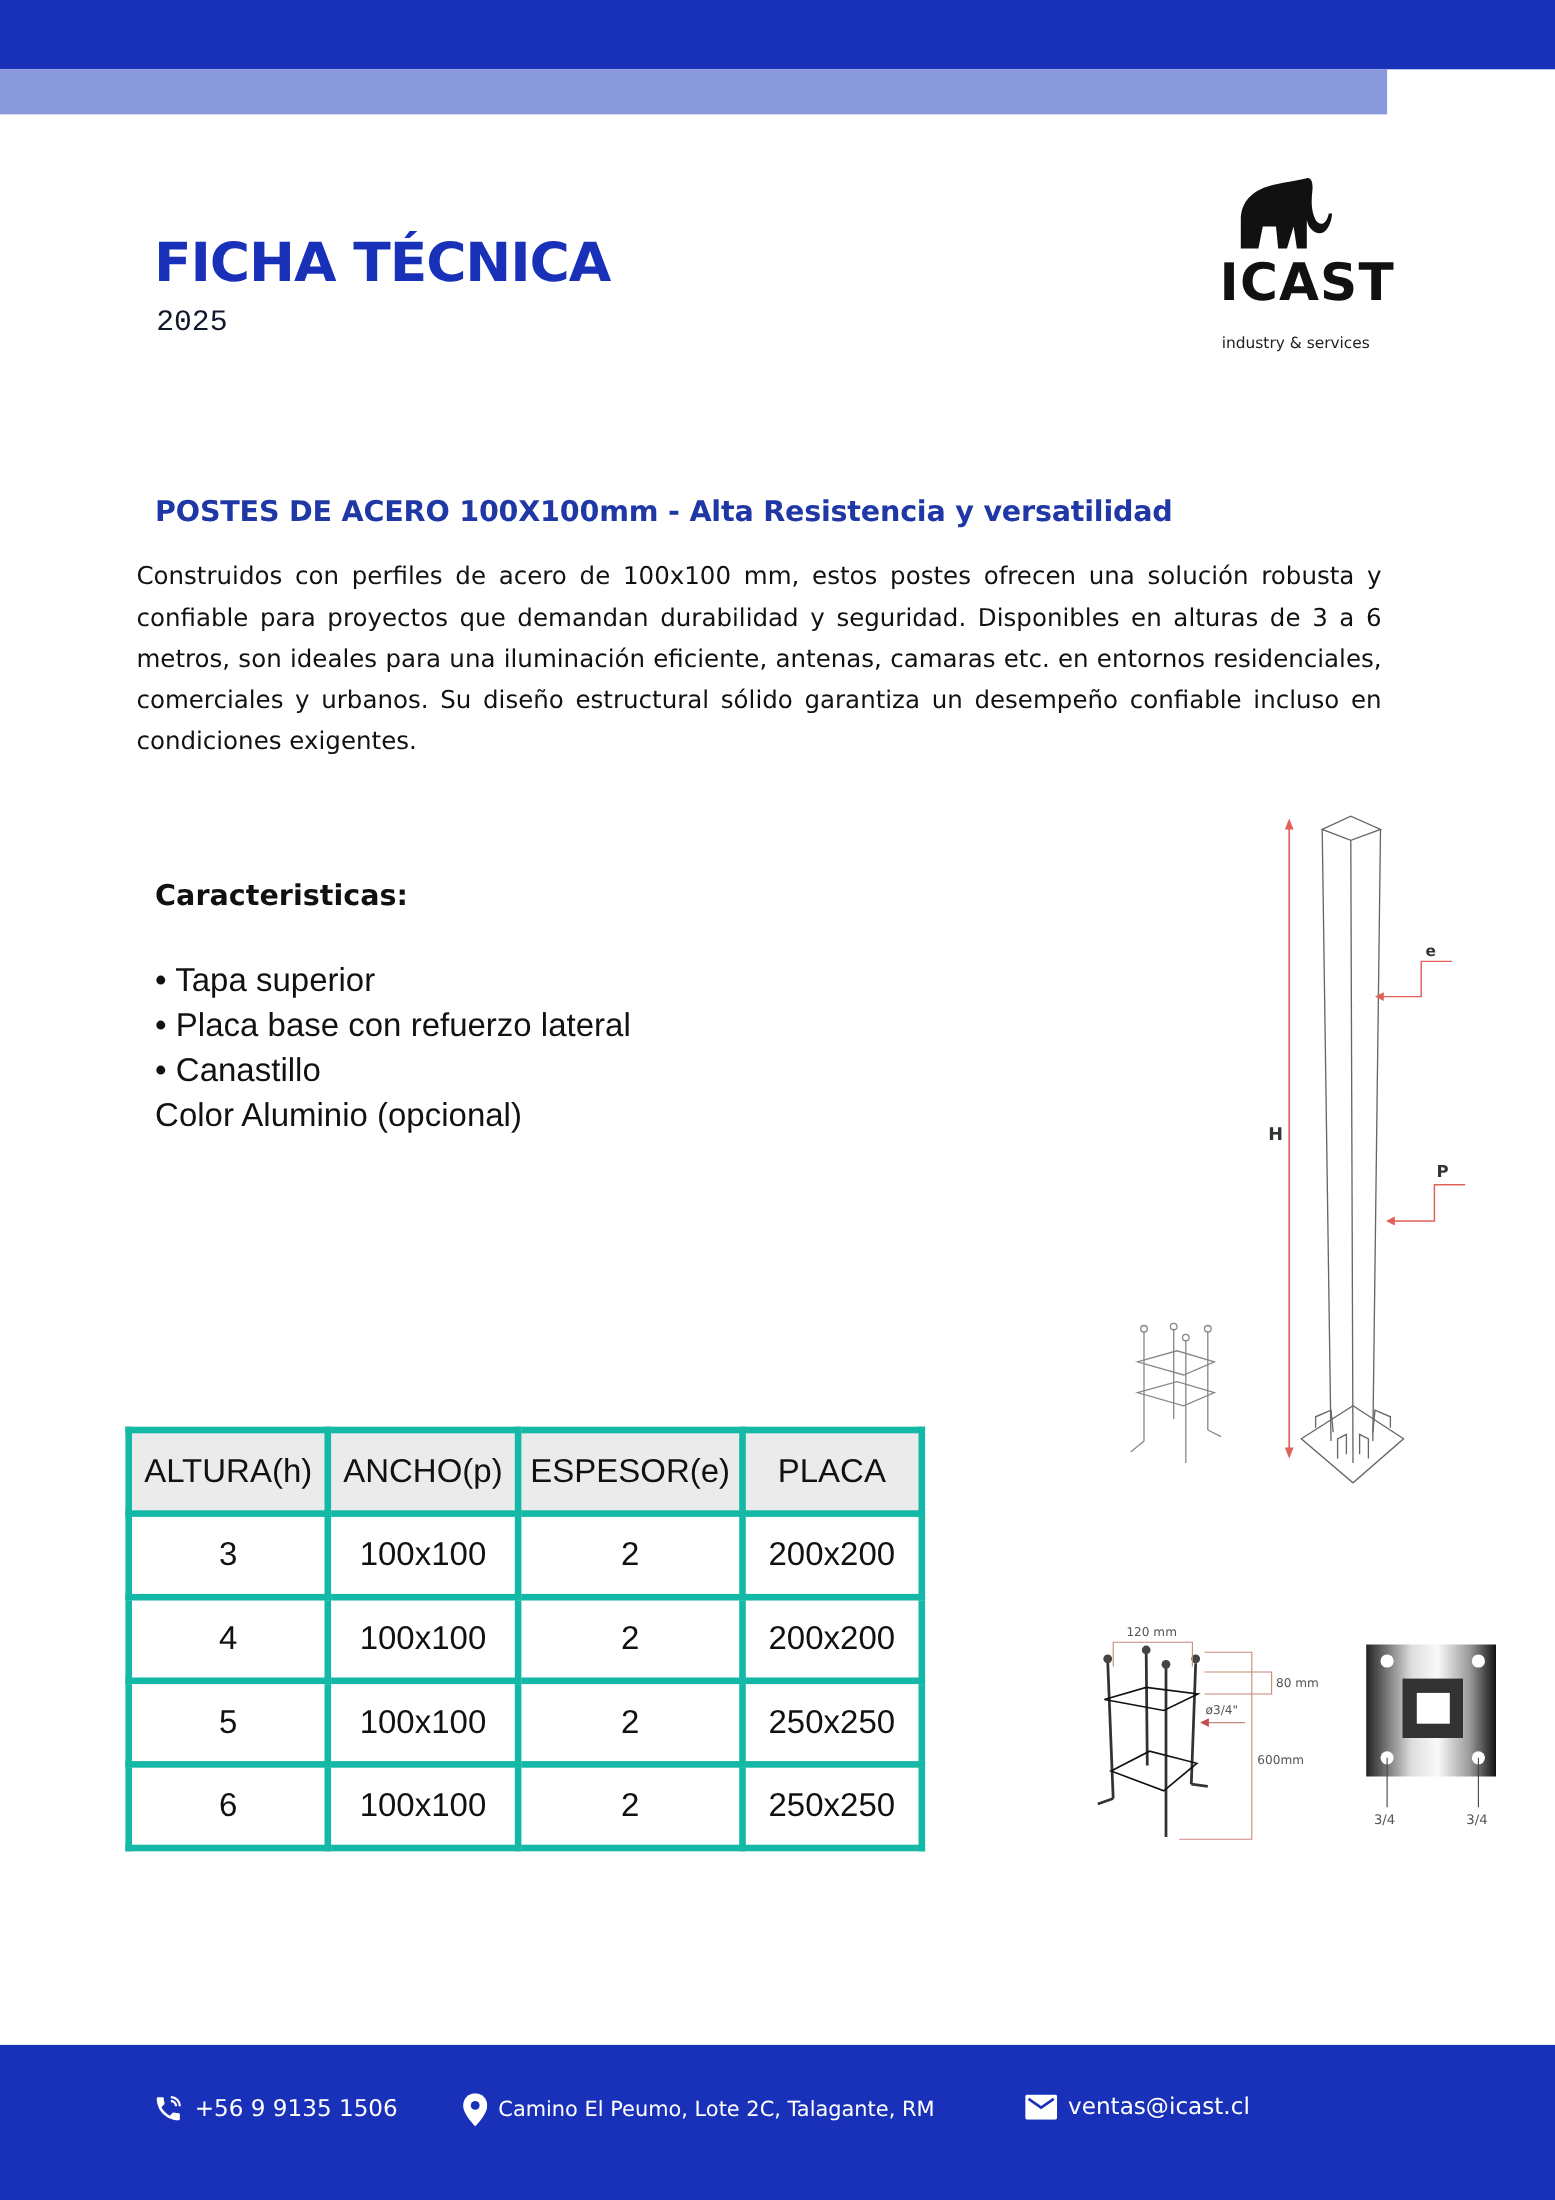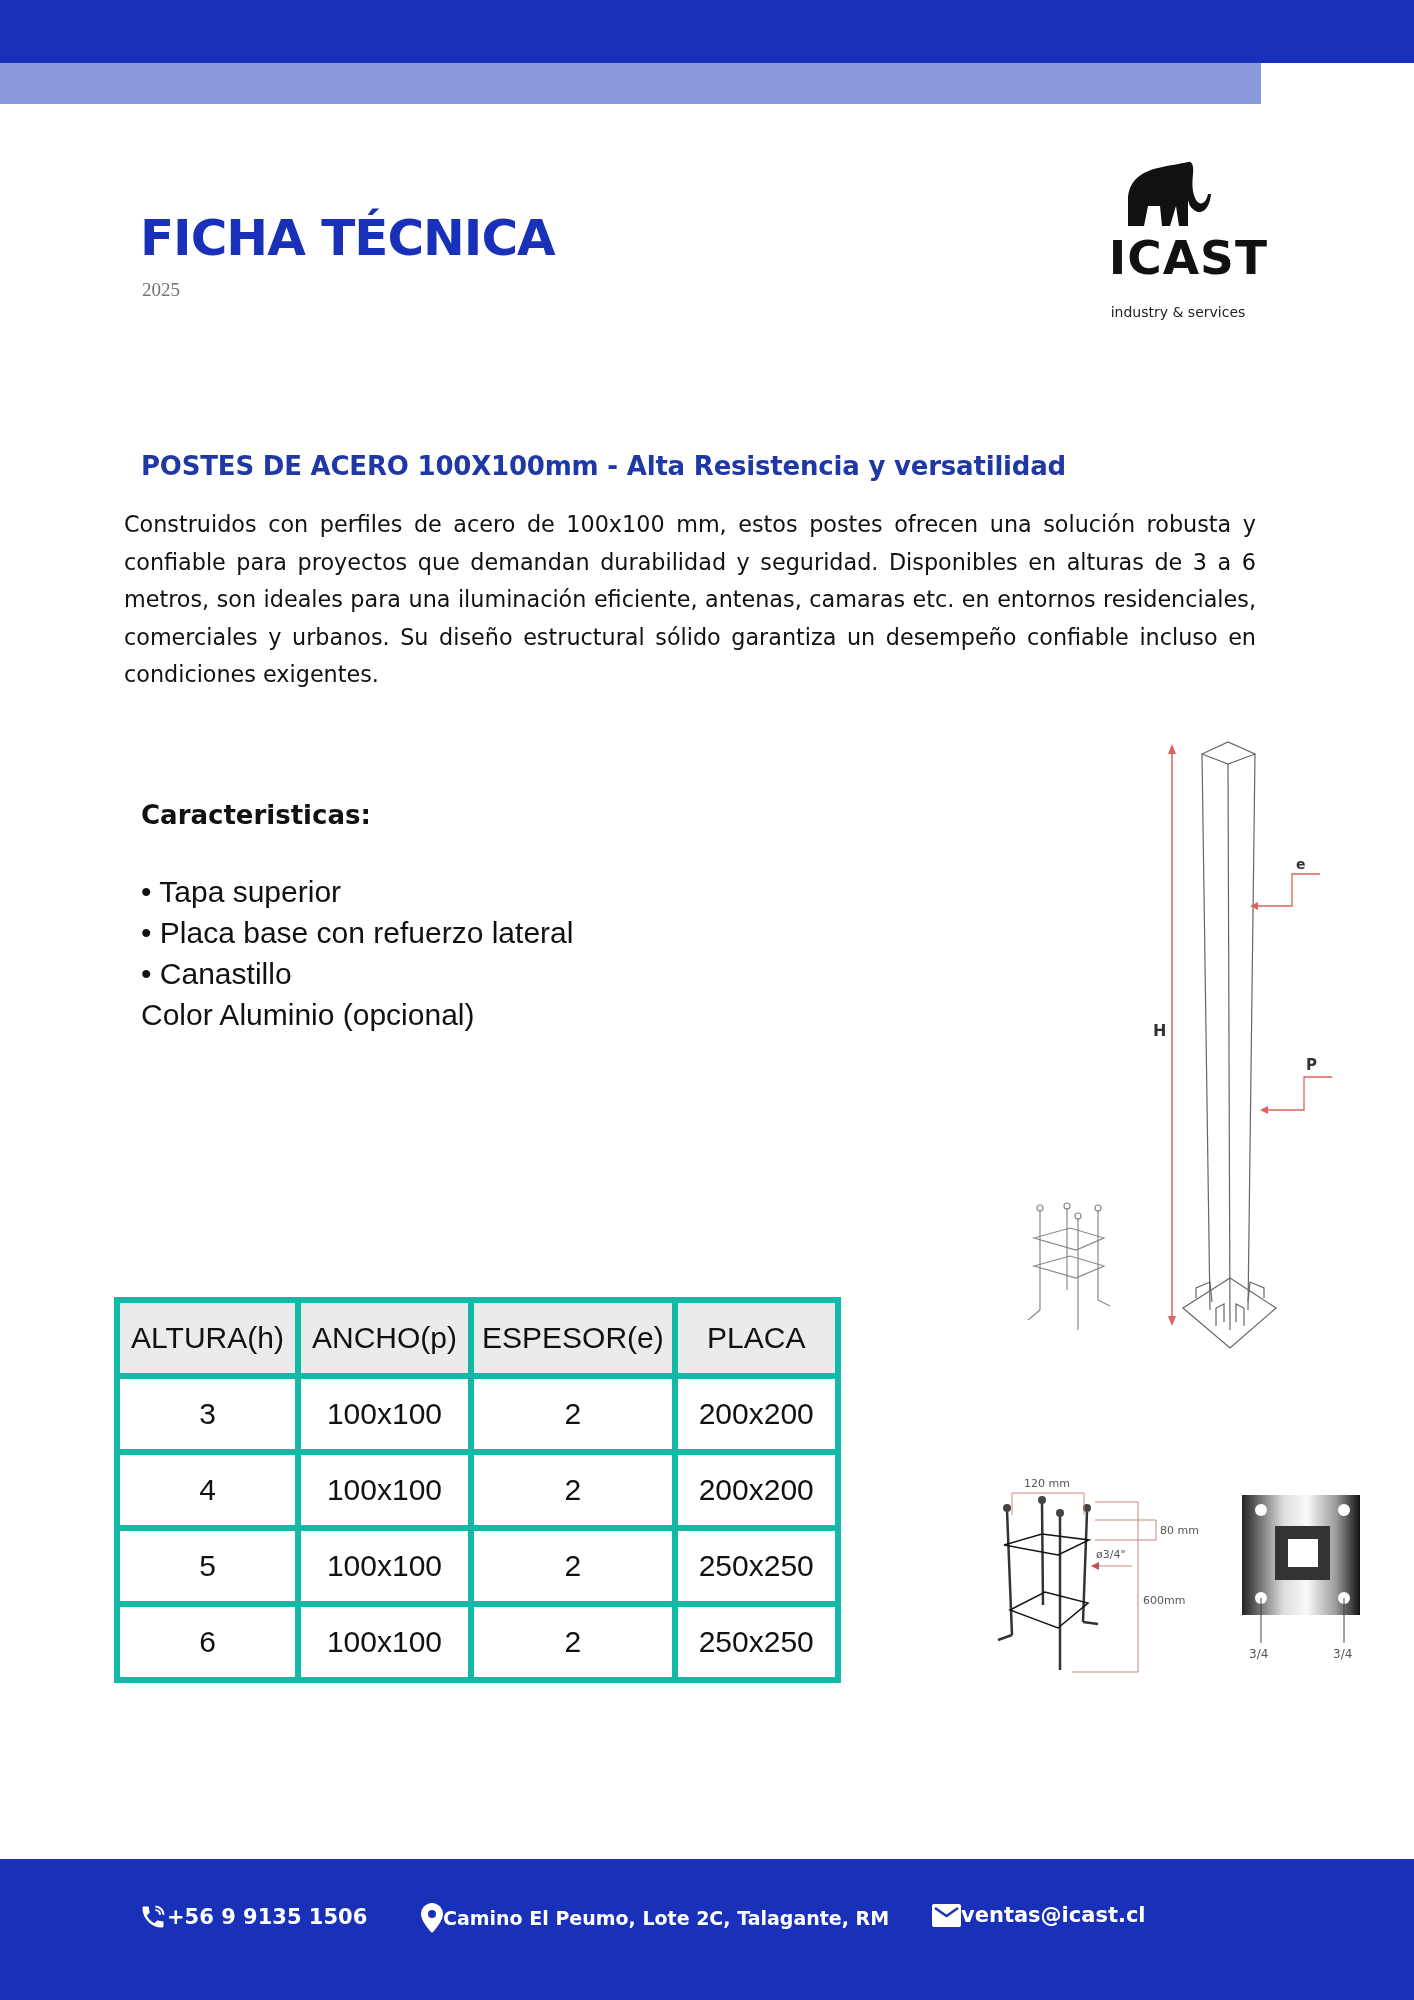--- a/index.html
+++ b/index.html
@@ -3,21 +3,21 @@
   <meta charset="utf-8">
   <style>
     * { box-sizing: border-box; margin: 0; padding: 0; }
     html, body { width: 1414px; height: 2000px; background: #ffffff; overflow: hidden; }
     body { position: relative; font-family: "Liberation Sans", sans-serif; color: #111; }
 
     .band-dark { position: absolute; left: 0; top: 0; width: 1414px; height: 63px; background: #1930b9; }
     .band-light { position: absolute; left: 0; top: 63px; width: 1261px; height: 41px; background: #8a98dc; }
 
     .title { position: absolute; left: 140px; top: 210px; font-family: "DejaVu Sans", sans-serif; font-weight: bold; font-size: 49px; color: #1930b9; letter-spacing: -1px; transform: scaleX(1.02); transform-origin: left; }
-    .year { position: absolute; left: 142px; top: 279px; font-family: Liberation Serif, serif; font-size: 19px; color: #737373; }
+    .year { position: absolute; left: 142px; top: 279px; font-family: Liberation Mono, monospace; font-size: 27px; color: #0f172a; }
 
     .logo { position: absolute; left: 1088px; top: 160px; width: 180px; height: 140px; }
     .logo-word { position: absolute; left: 0; top: 70px; width: 180px; text-align: right; font-family: "DejaVu Sans", sans-serif; font-weight: bold; font-size: 47px; letter-spacing: 1px; color: #111; }
     .logo-sub { position: absolute; left: 0; top: 120px; width: 180px; text-align: center; font-family: "DejaVu Sans", sans-serif; font-size: 14px; color: #222; margin-top: 24px; }
 
     .subtitle { position: absolute; left: 141px; top: 451px; font-family: "DejaVu Sans", sans-serif; font-weight: bold; font-size: 26px; color: #1f38a6; letter-spacing: -0.2px; }
     .desc { position: absolute; left: 124px; top: 506px; width: 1132px; font-family: "DejaVu Sans", sans-serif; font-size: 22.3px; line-height: 37.5px; text-align: justify; color: #111; }
 
     .feat-head { position: absolute; left: 141px; top: 800px; font-family: "DejaVu Sans", sans-serif; font-weight: bold; font-size: 26px; color: #111; }
     .feat-list { position: absolute; left: 141px; top: 871px; font-family: "Liberation Sans", sans-serif; font-size: 30px; line-height: 41px; color: #111; list-style: none; }
@@ -28,21 +28,21 @@
     .spec-table th { background: #ebebeb; }
     .c1 { width: 181px; } .c2 { width: 173px; } .c3 { width: 193px; } .c4 { width: 163px; margin-top: 44px; }
 
     .diagram { position: absolute; }
     .post-fig { left: 1020px; top: 730px; width: 350px; height: 630px; }
     .cage-fig { left: 990px; top: 1470px; width: 230px; height: 210px; }
     .plate-fig { left: 1230px; top: 1480px; width: 150px; height: 190px; }
     .dim-label { font-family: "DejaVu Sans", sans-serif; fill: #555; }
 
     .footer { position: absolute; left: 0; top: 1859px; width: 1414px; height: 141px; background: #1930b9; color: #fff; }
-    .f-item { position: absolute; top: 44px; display: flex; align-items: center; font-family: "DejaVu Sans", sans-serif; color: #ffffff; font-weight: bold; }
+    .f-item { position: absolute; top: 44px; display: flex; align-items: center; gap: 10px; font-family: "DejaVu Sans", sans-serif; color: #ffffff; }
     .f-phone { left: 139px; font-size: 21px; }
     .f-addr { left: 421px; font-size: 19px; }
     .f-mail { left: 932px; font-size: 21px; }
     .f-item svg { display: block; }
   </style>
 </head>
 <body>
 
 <div class="band-dark"></div>
 <div class="band-light"></div>

